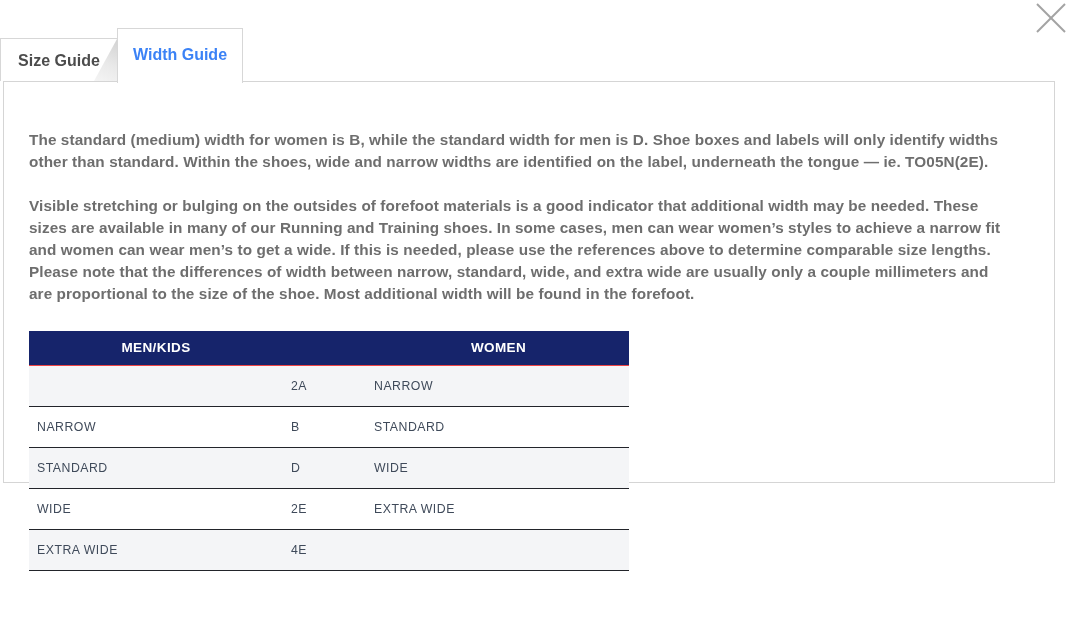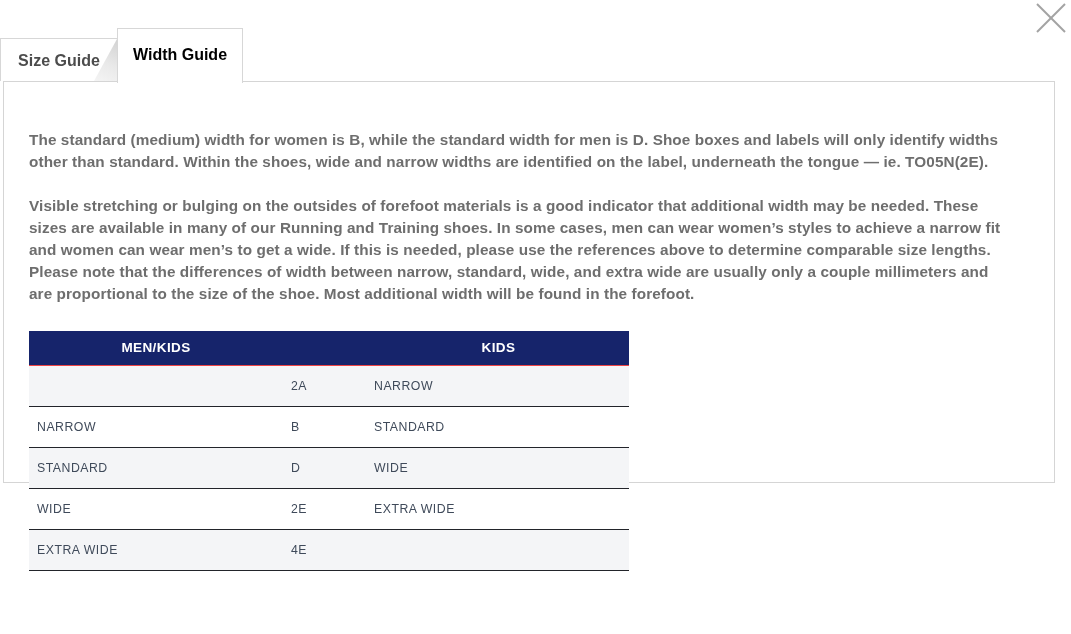--- a/index.html
+++ b/index.html
@@ -43,21 +43,21 @@
   .tab-inactive .fold {
     position: absolute;
     right: 0; top: 0;
     width: 23px; height: 42px;
     background: linear-gradient(205deg, #d2d2d2 0%, #e9e9e9 55%, #f4f4f4 100%);
     clip-path: polygon(100% 0, 100% 100%, 0 100%);
   }
   .tab-active {
     left: 117px; top: 28px;
     width: 126px; height: 55px;
-    color: #000000;
+    color: #3b82f6;
     font-weight: bold;
     line-height: 52px;
     z-index: 3;
   }
 
   
   .panel {
     position: absolute;
     left: 3px; top: 81px;
     width: 1052px; height: 402px;
@@ -147,21 +147,21 @@
     <table class="width-table">
       <colgroup>
           <col class="c1">
           <col class="c2">
           <col class="c3">
         </colgroup>
       <thead>
         <tr>
           <th>MEN/KIDS</th>
           <th></th>
-          <th>KIDS</th>
+          <th>WOMEN</th>
         </tr>
       </thead>
       <tbody>
         <tr>
           <td></td>
           <td>2A</td>
           <td>NARROW</td>
         </tr>
         <tr>
           <td>NARROW</td>

